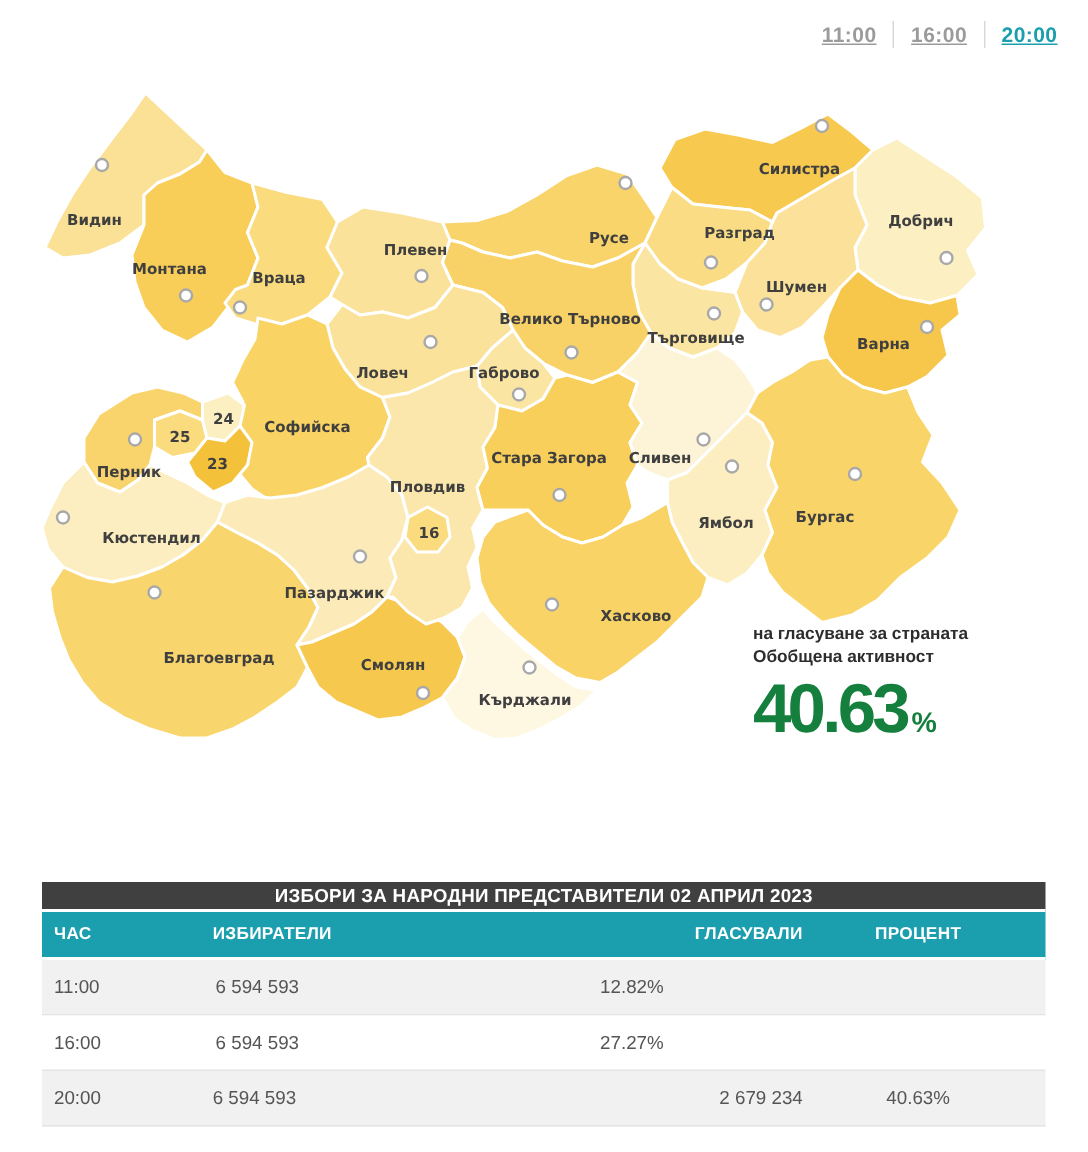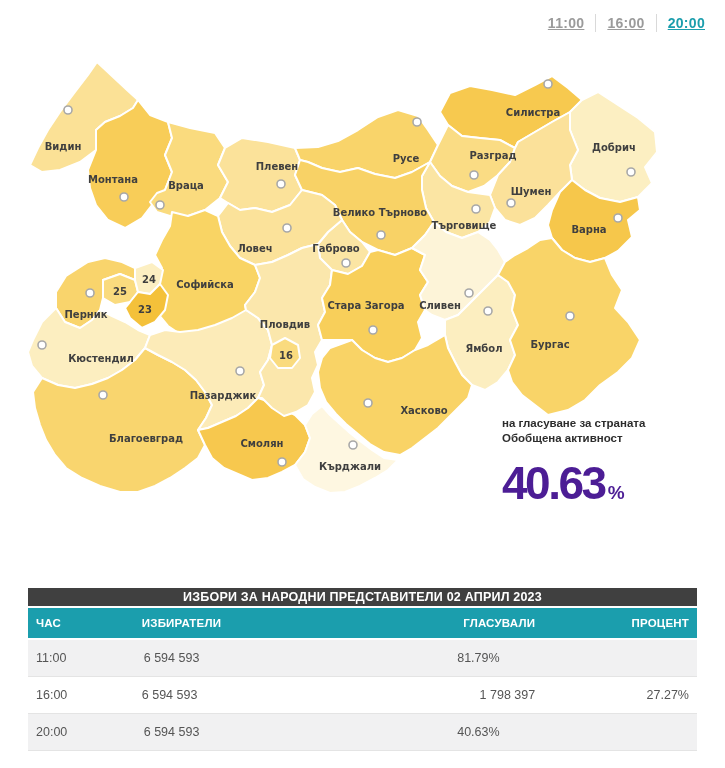--- a/index.html
+++ b/index.html
@@ -16,42 +16,42 @@
   svg.map{position:absolute;top:0;left:0;}
   .region{stroke:#ffffff;stroke-width:2;stroke-linejoin:round;cursor:pointer;}
   .city-dot{fill:#ffffff;stroke:#a8a8a8;stroke-width:1.6;}
   .region-label{
     font-family:"DejaVu Sans",sans-serif;font-size:10px;font-weight:bold;
     fill:#3f3f3f;text-anchor:middle;dominant-baseline:middle;pointer-events:none;
   }
   
   .summary{position:absolute;left:502px;top:416px;width:210px;}
   .summary-line{font-size:11.5px;font-weight:bold;color:#2d2d2d;line-height:1.3;}
-  .summary-value{font-size:46px;font-weight:bold;color:#4c1d95;letter-spacing:-2.5px;margin-top:14px;line-height:1;}
+  .summary-value{font-size:46px;font-weight:bold;color:#15803d;letter-spacing:-2.5px;margin-top:3px;line-height:1;}
   .summary-unit{font-size:19px;font-weight:bold;letter-spacing:0;margin-left:3px;}
   
   .table{position:absolute;left:28px;top:588px;width:669px;}
   .table-title{
     background:#404040;color:#fff;text-align:center;font-weight:bold;
     font-size:12.5px;padding:2px 0;border-bottom:2px solid #fff;letter-spacing:.2px;
   }
   .table-header{
     display:flex;background:#1B9EAD;color:#fff;font-weight:bold;
     font-size:11.5px;padding:9px 8px;border-bottom:2px solid #fff;letter-spacing:.2px;
   }
   .trow{
     display:flex;font-size:12.5px;color:#555;padding:11px 8px;
     background:#fff;border-bottom:1px solid #e4e4e4;
   }
   .trow.alt{background:#f1f1f2;}
   .hcell,.tcell{white-space:nowrap;}
   .c0{width:16.5%;text-align:left;}
   .c1{width:30.5%;text-align:left;}
   .c2{width:29%;text-align:right;margin-left:12px;}
-  .c3{width:24%;text-align:right;}
+  .c3{width:24%;text-align:center;}
 </style>
 </head>
 <body>
 
 <div class="tabs">
     <span class="tab">11:00</span>
     <span class="tab-divider"></span>
     <span class="tab">16:00</span>
     <span class="tab-divider"></span>
     <span class="tab active">20:00</span>
@@ -158,27 +158,27 @@
   <div class="table-header">
       <div class="hcell c0">ЧАС</div>
       <div class="hcell c1">ИЗБИРАТЕЛИ</div>
       <div class="hcell c2">ГЛАСУВАЛИ</div>
       <div class="hcell c3">ПРОЦЕНТ</div>
     </div>
   <div>
       <div class="trow alt">
         <div class="tcell c0">11:00</div>
         <div class="tcell c1">6 594 593</div>
-        <div class="tcell c3">81.79%</div>
+        <div class="tcell c3">12.82%</div>
       </div>
       <div class="trow">
         <div class="tcell c0">16:00</div>
         <div class="tcell c1">6 594 593</div>
-        <div class="tcell c2">1 798 397</div>
         <div class="tcell c3">27.27%</div>
       </div>
       <div class="trow alt">
         <div class="tcell c0">20:00</div>
         <div class="tcell c1">6 594 593</div>
+        <div class="tcell c2">2 679 234</div>
         <div class="tcell c3">40.63%</div>
       </div>
     </div>
 </div>
 
 </body></html>

